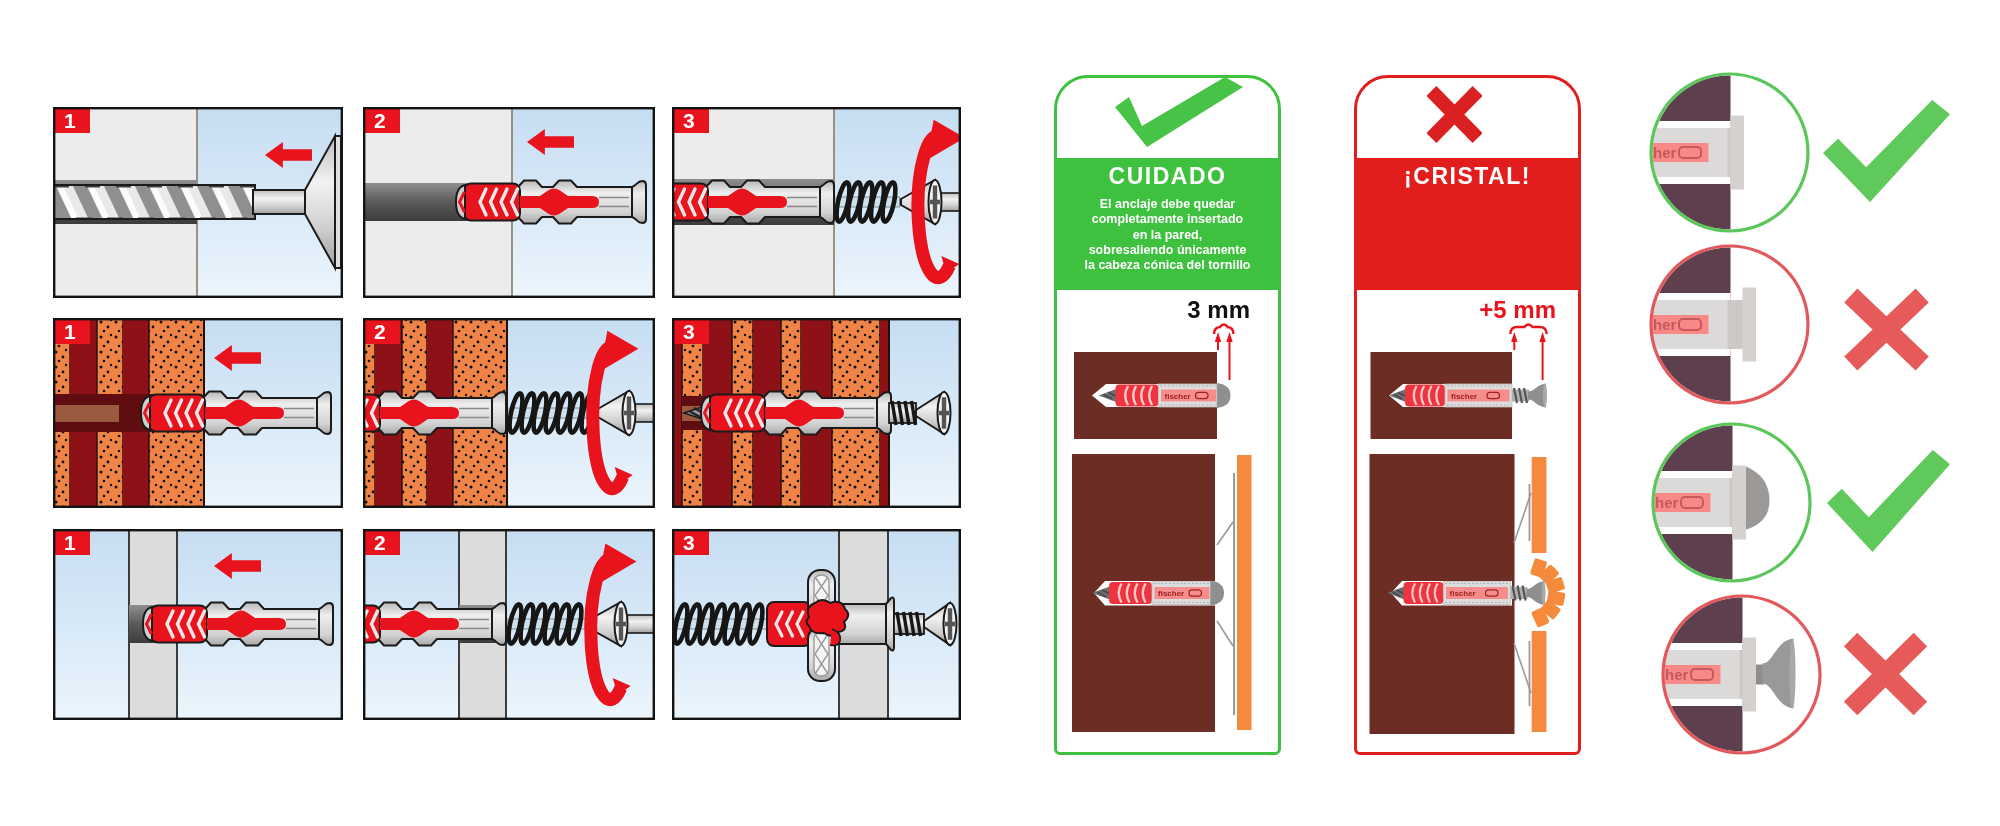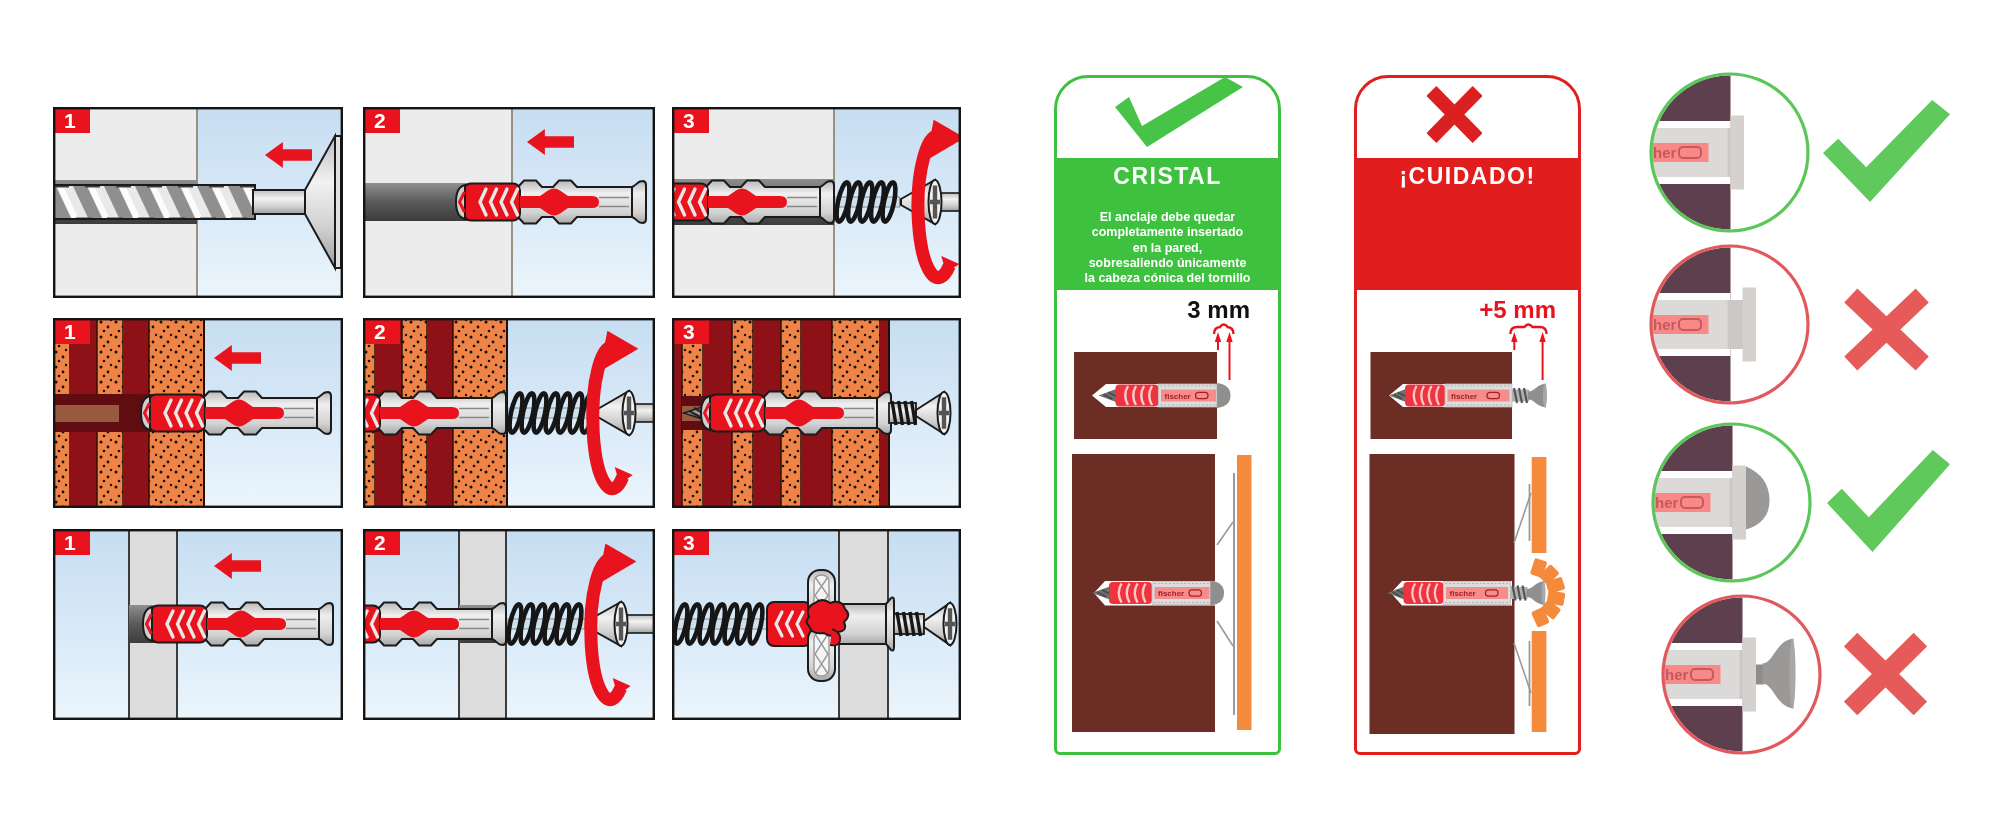--- a/index.html
+++ b/index.html
@@ -343,22 +343,22 @@
       <path d="M278,79.25 L278,110.75 M273,95 L283,95" stroke="#555" stroke-width="4.4"></path>
       <rect x="0" y="0" width="37" height="26" fill="#e8131d"></rect>
       <text x="11" y="20.5" font-size="21" font-weight="bold" fill="#fff">3</text>
       <rect x="1.2" y="1.2" width="286.6" height="188.6" fill="none" stroke="#141414" stroke-width="2.4"></rect>
     </svg>
     <div style="position:absolute;left:1054px;top:75px;width:227px;height:680px;border:3px solid #3ec13e;border-radius:34px 34px 6px 6px;background:#fff;box-sizing:border-box"></div>
     <svg style="position:absolute;left:1113px;top:77px" width="130" height="70" viewBox="0 0 130 70">
       <path d="M2,30 L16,20 L29,49 L112,0 L130,10 L34,70 Z" fill="#47c447"></path>
     </svg>
     <div style="position:absolute;left:1057px;top:158px;width:221px;height:132px;background:#3ec13e"></div>
-    <div style="position:absolute;left:1057px;top:163px;width:221px;text-align:center;font-size:23px;font-weight:bold;color:#fff;letter-spacing:1.5px">CRISTAL</div>
-    <div style="position:absolute;left:1057px;top:210px;width:221px;text-align:center;font-size:12.5px;font-weight:bold;color:#fff;line-height:1.22">El anclaje debe quedar<br>completamente insertado<br>en la pared,<br>sobresaliendo únicamente<br>la cabeza cónica del tornillo</div>
+    <div style="position:absolute;left:1057px;top:163px;width:221px;text-align:center;font-size:23px;font-weight:bold;color:#fff;letter-spacing:1.5px">CUIDADO</div>
+    <div style="position:absolute;left:1057px;top:197px;width:221px;text-align:center;font-size:12.5px;font-weight:bold;color:#fff;line-height:1.22">El anclaje debe quedar<br>completamente insertado<br>en la pared,<br>sobresaliendo únicamente<br>la cabeza cónica del tornillo</div>
     <svg style="position:absolute;left:1054px;top:75px" width="227" height="680" viewBox="0 0 227 680">
       <text x="196" y="243" font-size="24" font-weight="bold" fill="#111" text-anchor="end">3 mm</text>
       <path d="M160,259 Q160,252 167,252 L165.75,252 Q169.75,247 173.75,252 L172.5,252 Q179.5,252 179.5,259" fill="none" stroke="#e8131d" stroke-width="2.4"></path>
       <path d="M164,266 L164,275" stroke="#e8131d" stroke-width="2"></path>
       <path d="M164,257 L160.8,267 L167.2,267 Z" fill="#e8131d"></path>
       <path d="M175.5,266 L175.5,305" stroke="#e8131d" stroke-width="2"></path>
       <path d="M175.5,257 L172.3,267 L178.7,267 Z" fill="#e8131d"></path>
       <rect x="20" y="277" width="143" height="87" fill="#6b2d24"></rect>
       <path d="M38,320.5 L52,309 L163,309 L163,332 L52,332 Z" fill="#fff"></path>
       <g transform="translate(44.5,306.5)">
@@ -400,21 +400,21 @@
       </g>
     </svg>
     <div style="position:absolute;left:1354px;top:75px;width:227px;height:680px;border:3px solid #e11d1d;border-radius:34px 34px 6px 6px;background:#fff;box-sizing:border-box"></div>
     <svg style="position:absolute;left:1427px;top:85px" width="55" height="59" viewBox="0 0 55 59">
       <g stroke="#da2020" stroke-width="14">
         <path d="M4.4,5.9 L50.6,53.1"></path>
         <path d="M50.6,5.9 L4.4,53.1"></path>
       </g>
     </svg>
     <div style="position:absolute;left:1357px;top:158px;width:221px;height:132px;background:#e11d1d"></div>
-    <div style="position:absolute;left:1357px;top:163px;width:221px;text-align:center;font-size:23px;font-weight:bold;color:#fff;letter-spacing:1.5px">¡CUIDADO!</div>
+    <div style="position:absolute;left:1357px;top:163px;width:221px;text-align:center;font-size:23px;font-weight:bold;color:#fff;letter-spacing:1.5px">¡CRISTAL!</div>
     <svg style="position:absolute;left:1354px;top:75px" width="227" height="680" viewBox="0 0 227 680">
       <text x="202" y="243" font-size="24" font-weight="bold" fill="#e8131d" text-anchor="end">+5 mm</text>
       <path d="M156.3,259 Q156.3,252 163.3,252 L170.45,252 Q174.45,247 178.45,252 L185.6,252 Q192.6,252 192.6,259" fill="none" stroke="#e8131d" stroke-width="2.4"></path>
       <path d="M160.3,266 L160.3,275" stroke="#e8131d" stroke-width="2"></path>
       <path d="M160.3,257 L157.10000000000002,267 L163.5,267 Z" fill="#e8131d"></path>
       <path d="M188.6,266 L188.6,305" stroke="#e8131d" stroke-width="2"></path>
       <path d="M188.6,257 L185.4,267 L191.79999999999998,267 Z" fill="#e8131d"></path>
       <rect x="16.5" y="277" width="141.5" height="87" fill="#6b2d24"></rect>
       <path d="M35,320.5 L49,309 L158,309 L158,332 L49,332 Z" fill="#fff"></path>
       <g transform="translate(35,306.5)">

